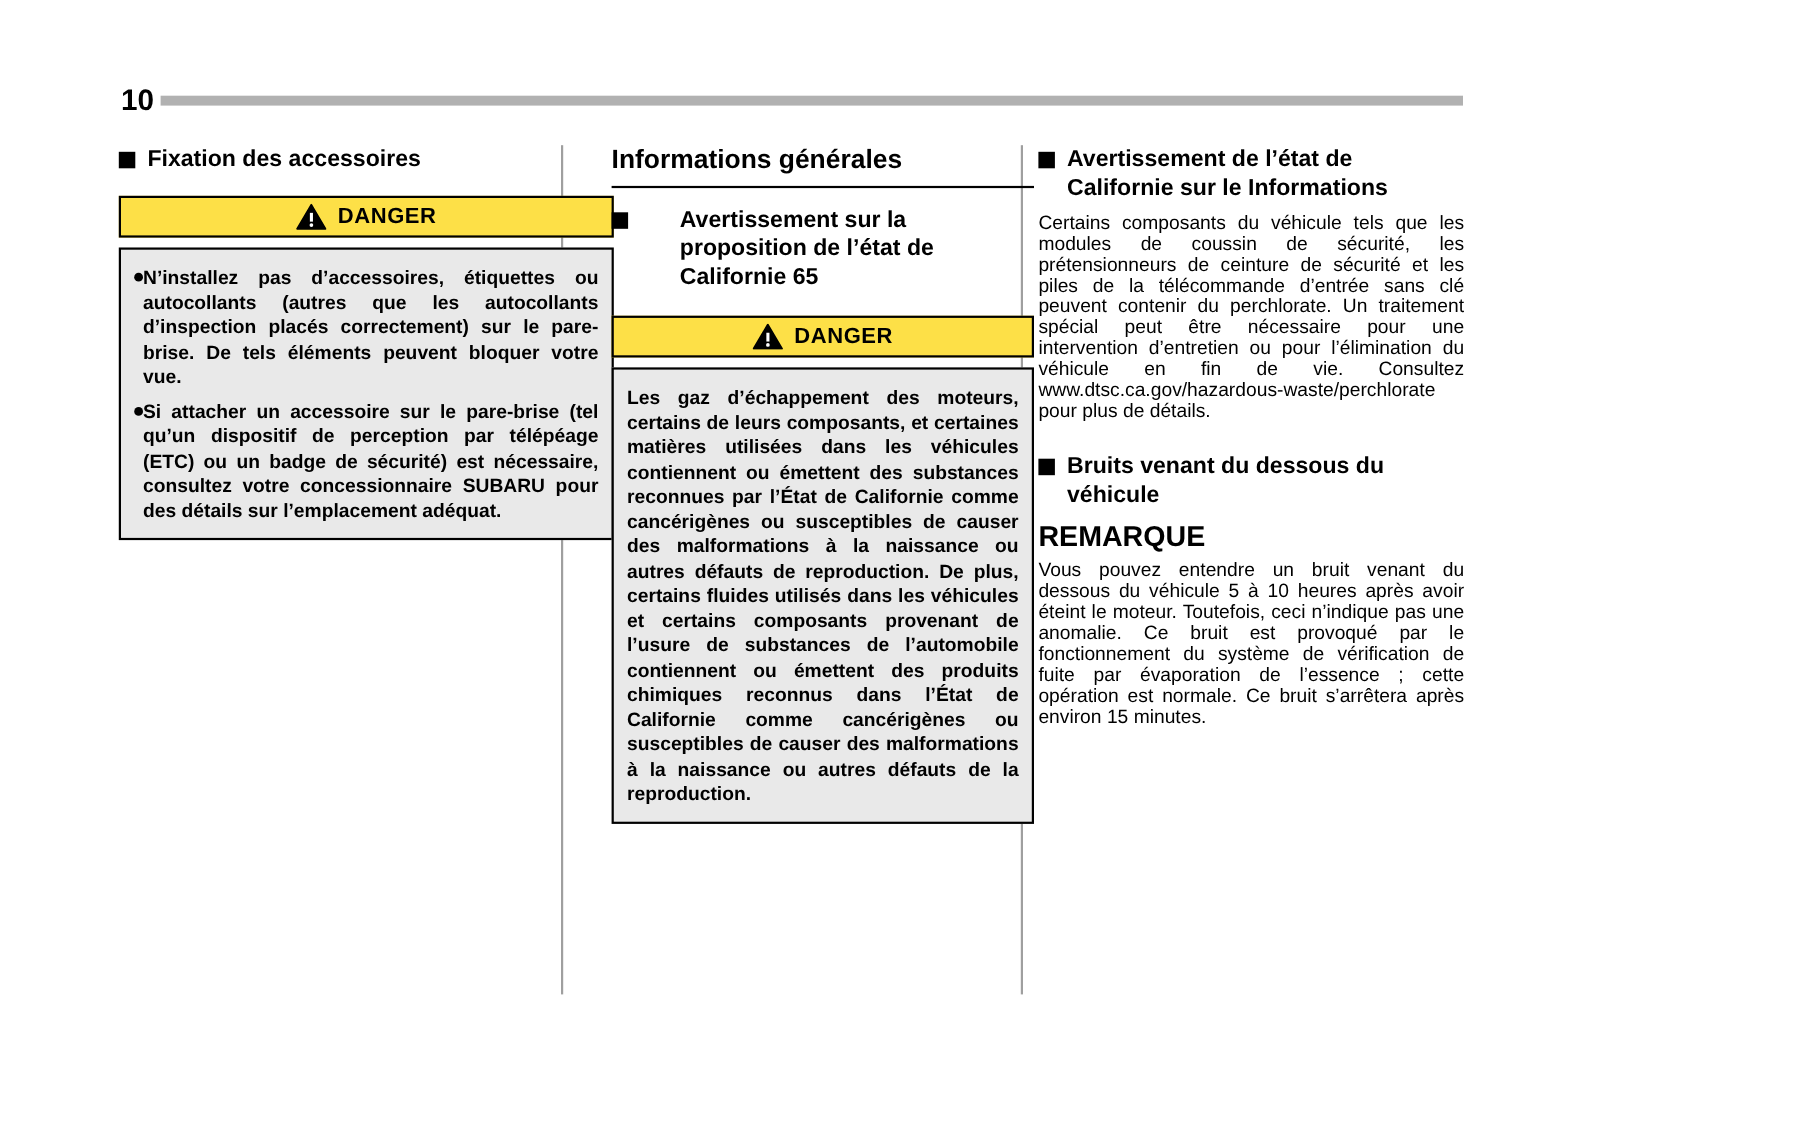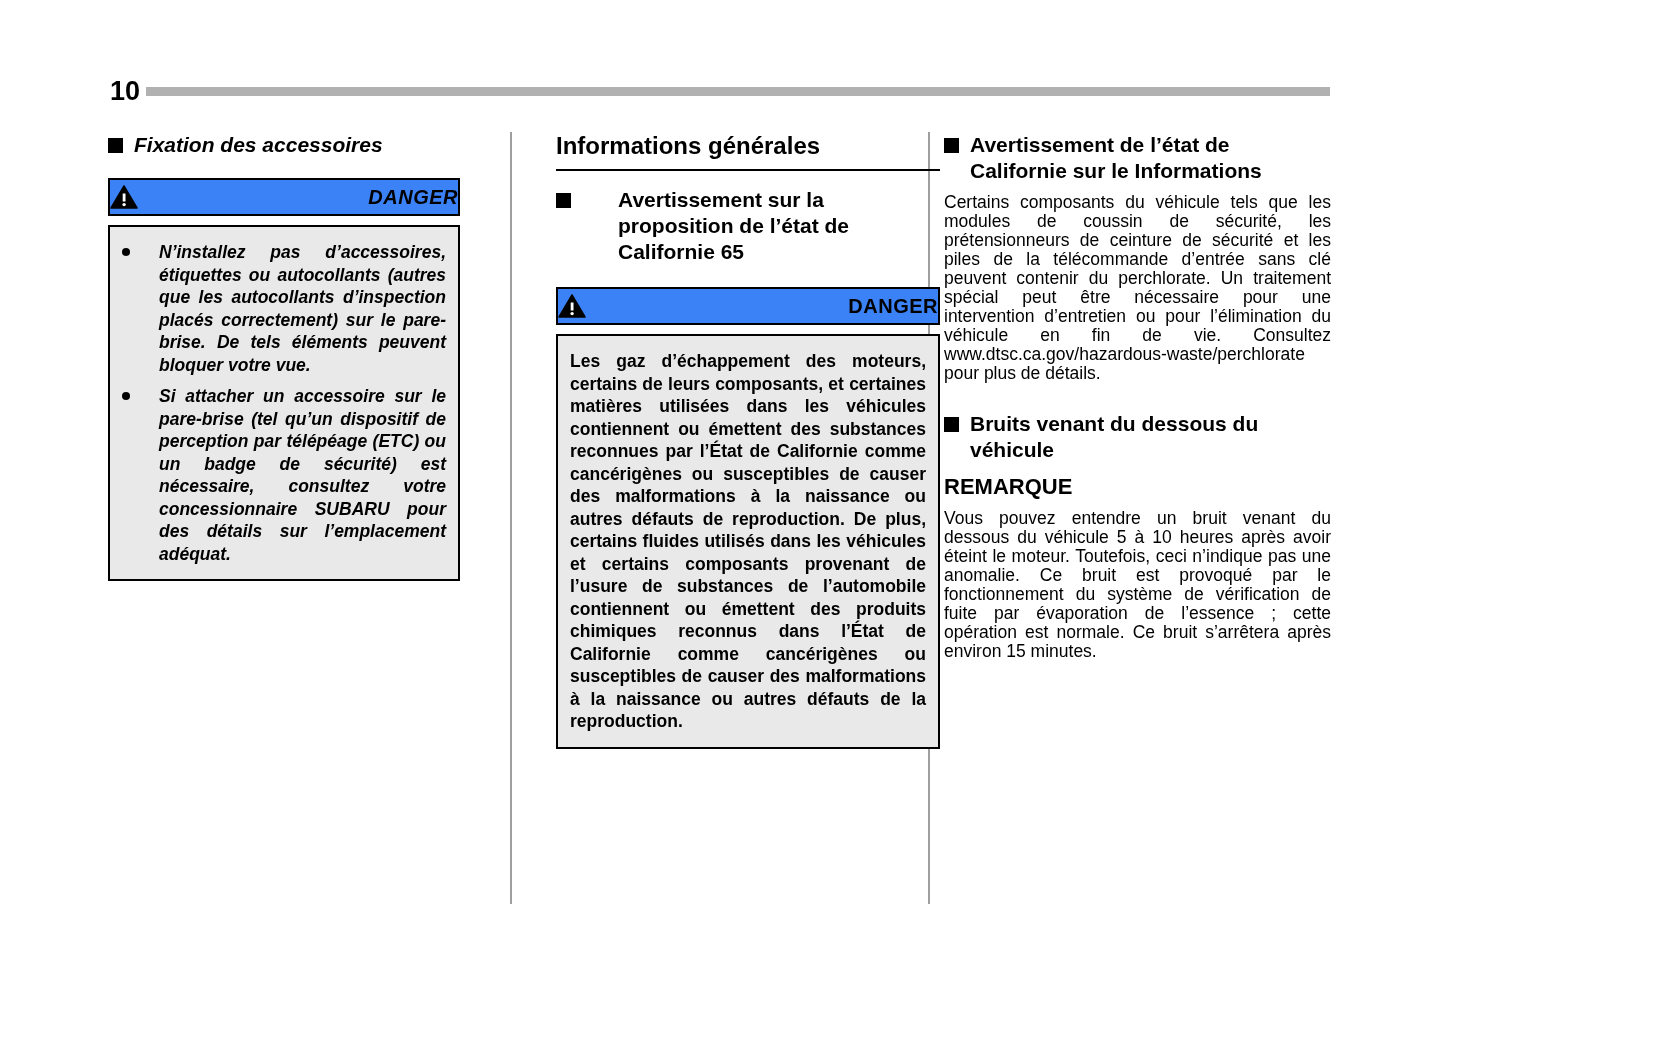--- a/index.html
+++ b/index.html
@@ -26,68 +26,68 @@
   
   .divider {
     position: absolute; top: 132px; height: 772px; width: 2px;
     background: #9f9f9f;
   }
   .d1 { left: 510px; }
   .d2 { left: 928px; }
 
   
   .col { position: absolute; top: 132px; }
-  .col1 { left: 108px; width: 352px; font-style: italic; }
+  .col1 { left: 108px; width: 450px; }
   .col2 { left: 556px; width: 384px; }
   .col3 { left: 944px; width: 387px; }
 
   
   .h-square {
     display: flex; gap: 11px; margin: 0;
     font-size: 21px; line-height: 26px; font-weight: bold;
   }
   .sq { flex: 0 0 auto; width: 15px; height: 15px; background: #000; margin-top: 6px; }
 
   .col2-title {
     margin: 0; font-size: 24px; line-height: 28px; font-weight: bold;
     padding-bottom: 9px; border-bottom: 2px solid #000;
   }
 
   
   .danger-header {
-    border: 2px solid #000; background: #3b82f6;
+    border: 2px solid #000; background: #fde047;
     height: 38px;
-    display: flex; align-items: center; justify-content: space-between; gap: 10px;
+    display: flex; align-items: center; justify-content: center; gap: 10px;
     font-weight: bold; font-size: 20px; letter-spacing: 0.5px;
   }
   .warn { display: inline-flex; align-items: center; }
 
   
   .danger-body {
     margin-top: 9px;
     border: 2px solid #000; background: #e9e9e9;
     padding: 14px 12px;
     font-weight: bold; font-size: 17.5px; line-height: 22.5px;
     text-align: justify;
     hyphens: auto;
   }
 
-  .bullet-item { display: flex; gap: 29px; }
+  .bullet-item { display: flex; gap: 0; }
   .bullet-item + .bullet-item { margin-top: 9px; justify-content: flex-end; }
   .dot { flex: 0 0 auto; width: 8px; height: 8px; border-radius: 50%; background: #000; margin-top: 7px; }
   .bullet-text { flex: 1; text-align: justify; hyphens: auto; }
 
   .body-text {
     margin: 9px 0 0;
     font-size: 17.5px; line-height: 19px;
     text-align: justify; hyphens: auto;
   }
   .bold { font-weight: normal; }
 
-  .remark { margin: 11px 0 0; font-size: 22px; line-height: 26px; font-weight: bold; }
+  .remark { margin: 11px 0 0; font-size: 26px; line-height: 26px; font-weight: bold; }
 
   .mt16 { margin-top: 16px; gap: 47px; }
   .mt20 { margin-top: 20px; }
   .mt22 { margin-top: 22px; }
   .mt28 { margin-top: 28px; }
 </style>
 </head>
 <body>
 
 <div>

